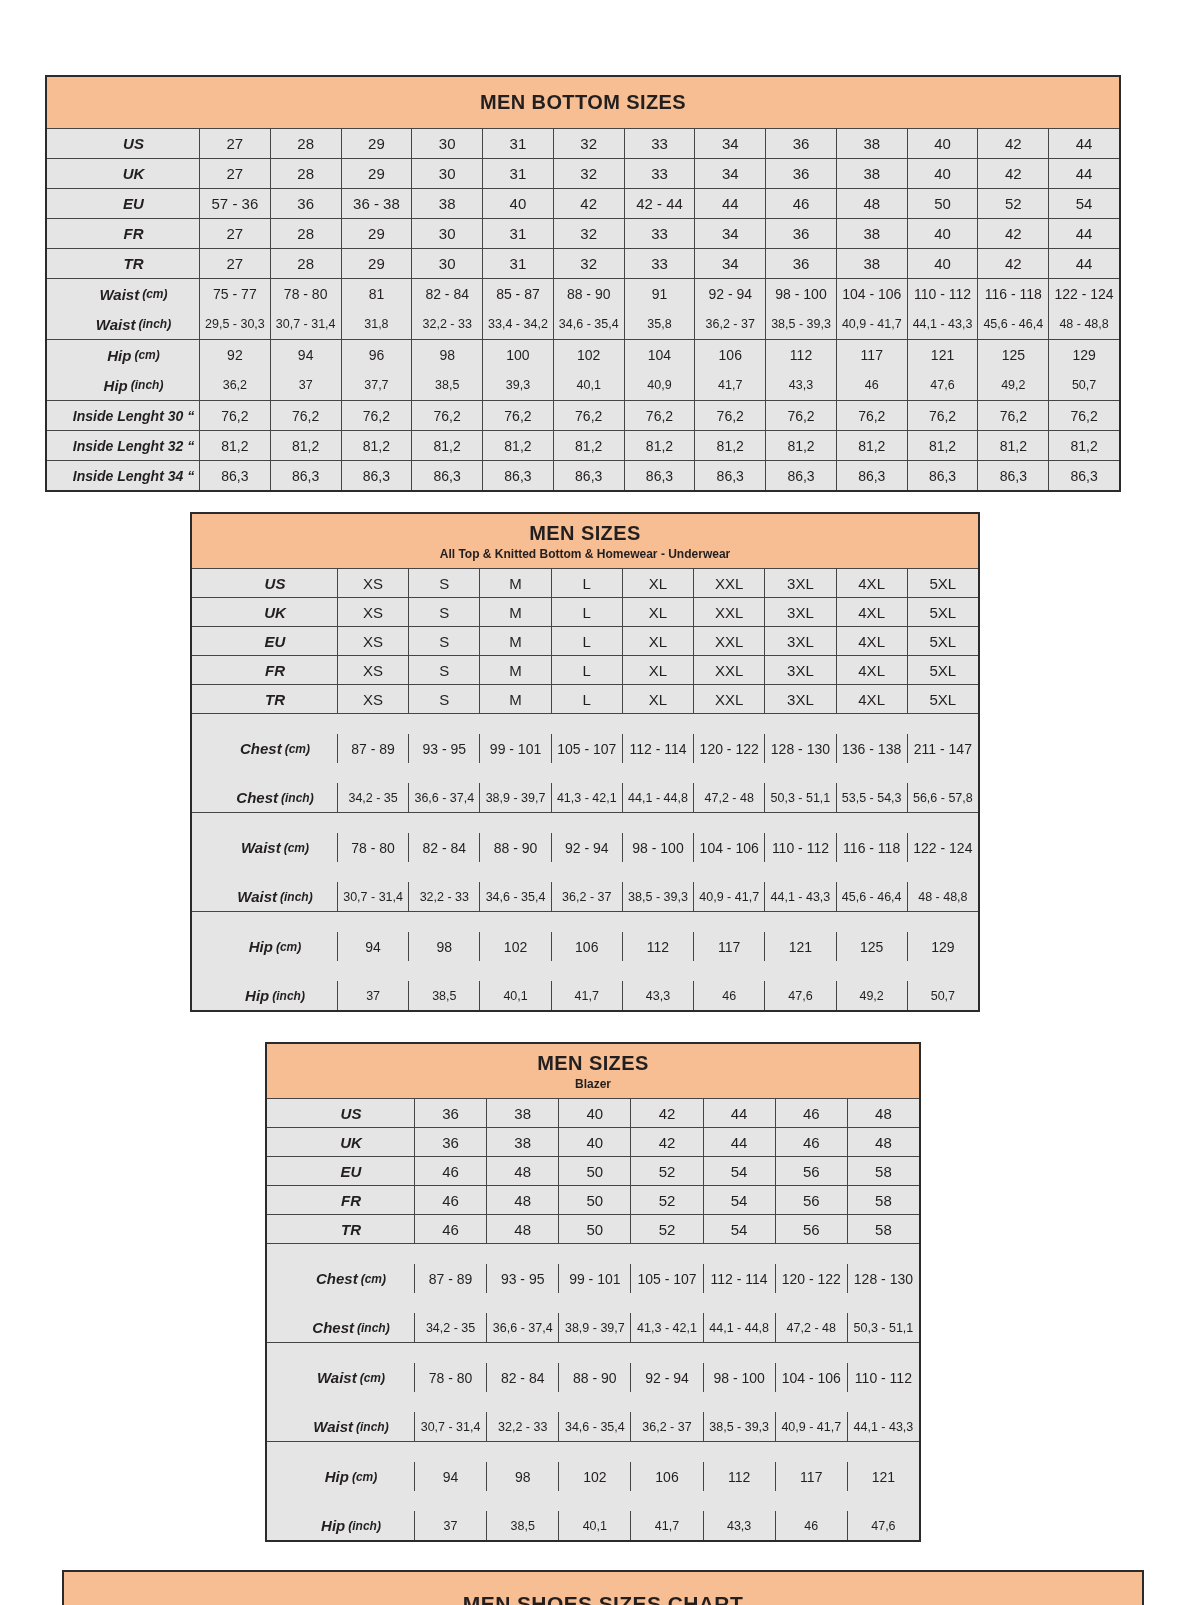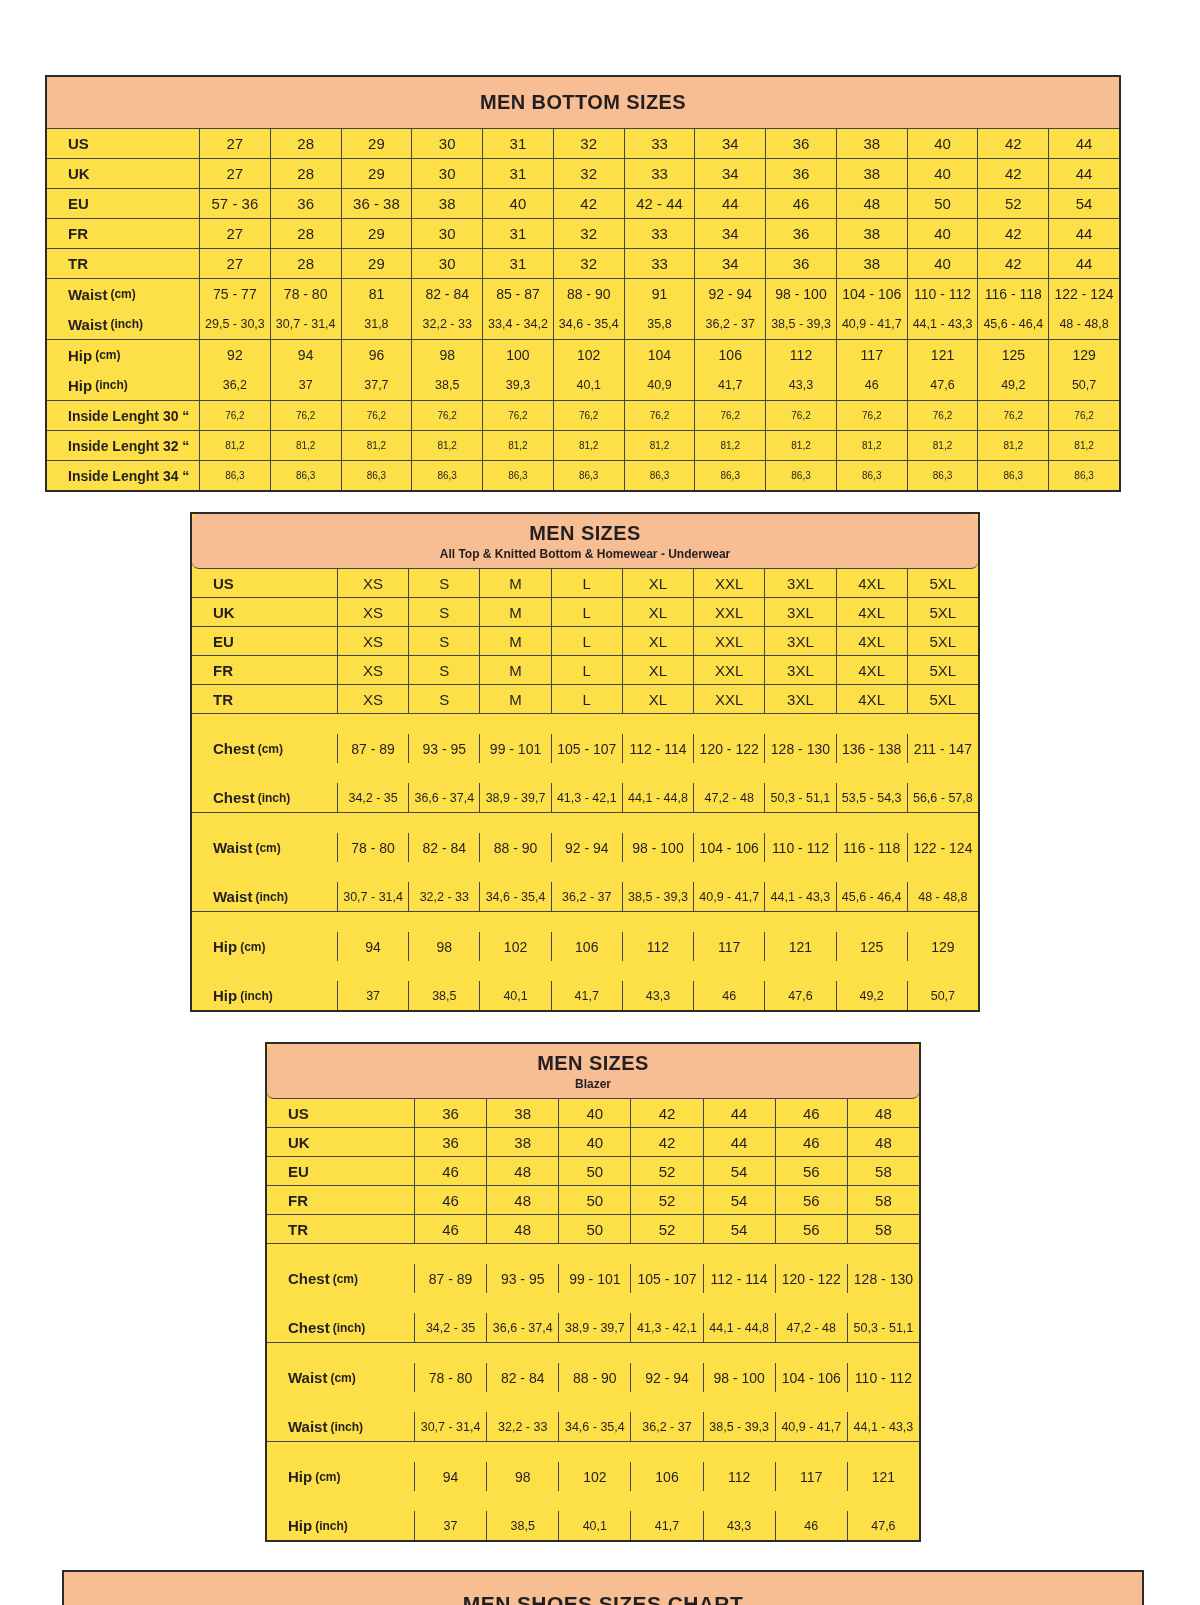--- a/index.html
+++ b/index.html
@@ -11,35 +11,35 @@
   *{box-sizing:border-box;margin:0;padding:0;}
   html,body{background:#ffffff;}
   body{
     width:1200px;height:1605px;
     font-family:"Liberation Sans", sans-serif;
     color:var(--txt);
     position:relative;
   }
   .tbl{
     border:2px solid var(--outer);
-    background:#fde047;
+    background:#e5e5e5;
   }
   .t0{margin:75px 0 0 45px;width:1076px;}
   .t1{margin:20px 0 0 190px;width:790px;}
   .t2{margin:30px 0 0 265px;width:656px;}
   .t3{margin:28px 0 0 62px;width:1082px;}
 
   .thead{
     background:var(--hdr);
     border-bottom:1px solid var(--line);
     display:flex;flex-direction:column;justify-content:center;align-items:center;
     text-align:center;
   }
   .t0 .thead{height:52px;}
-  .t1 .thead,.t2 .thead{height:55px;border-radius:7px;}
+  .t1 .thead,.t2 .thead{height:55px;}
   .t3 .thead{height:64px;}
   .ttitle{font-weight:700;font-size:20px;letter-spacing:.4px;}
   .t3 .ttitle{font-size:21px;}
   .tsubtitle{font-weight:700;font-size:12px;margin-top:2px;}
 
   .group + .group{border-top:1px solid var(--line);}
   .row{display:flex;align-items:stretch;}
   .t0 .row{height:29px;}
   .t0 .pair .row{height:30px;}
   .t1 .row,.t2 .row{height:28px;}
@@ -47,34 +47,34 @@
   .t3 .group:first-child .row{height:70px;}
   .t3 .group:last-child .row{height:62px;}
 
   .cell{
     display:flex;align-items:center;justify-content:center;
     font-size:15px;
     overflow:hidden;white-space:nowrap;
   }
   .cell + .cell{border-left:1px solid var(--line);}
   .cell.val{flex:1 1 0;}
-  .cell.label{justify-content:flex-start;padding-left:21px;font-weight:700;}
+  .cell.label{justify-content:center;padding-left:21px;font-weight:700;font-style:italic;}
   .label span{font-size:15px;font-weight:700;}
   .label .unit{font-size:12px;font-weight:700;margin-left:3px;}
 
   .t0 .label{width:152px;flex:0 0 152px;}
   .t1 .label{width:145px;flex:0 0 145px;}
   .t2 .label{width:147px;flex:0 0 147px;}
   .t3 .label{width:232px;flex:0 0 232px;}
 
   
   .pair .row:first-child .val{font-size:14px;}
   .pair .row:nth-child(2) .val{font-size:12.5px;}
   
-  .t0 .group:nth-child(n+8) .val{font-size:10px;}
+  .t0 .group:nth-child(n+8) .val{font-size:14px;}
   .t0 .group:nth-child(n+8) .label span{font-size:14px;}
   
   .t3 .label span{font-size:17px;}
   .t3 .group:first-child .val{font-weight:700;font-size:17px;}
   .t3 .group:last-child .val{font-size:15px;}
 </style>
 </head>
 <body>
 
 <section class="tbl t0">

